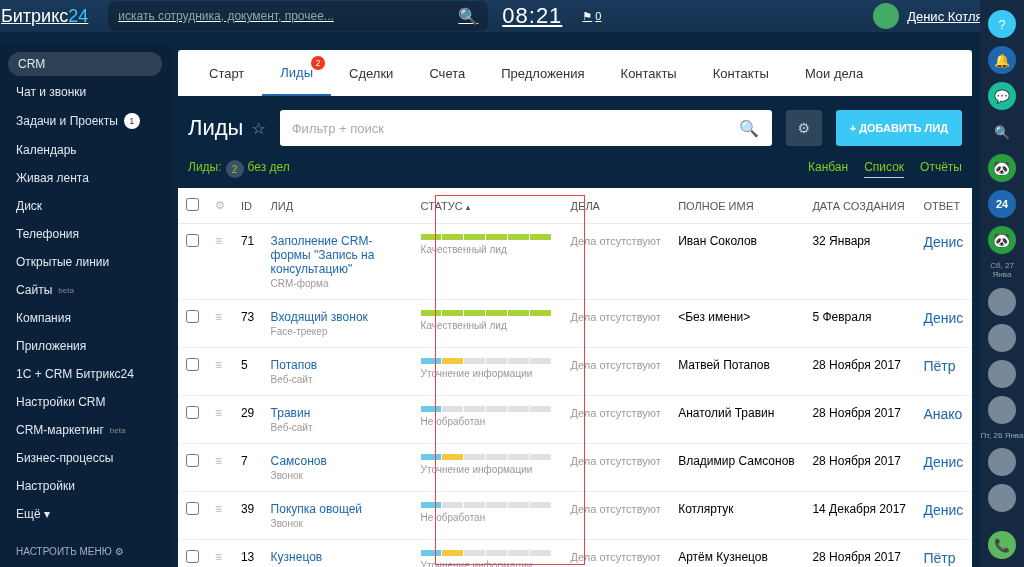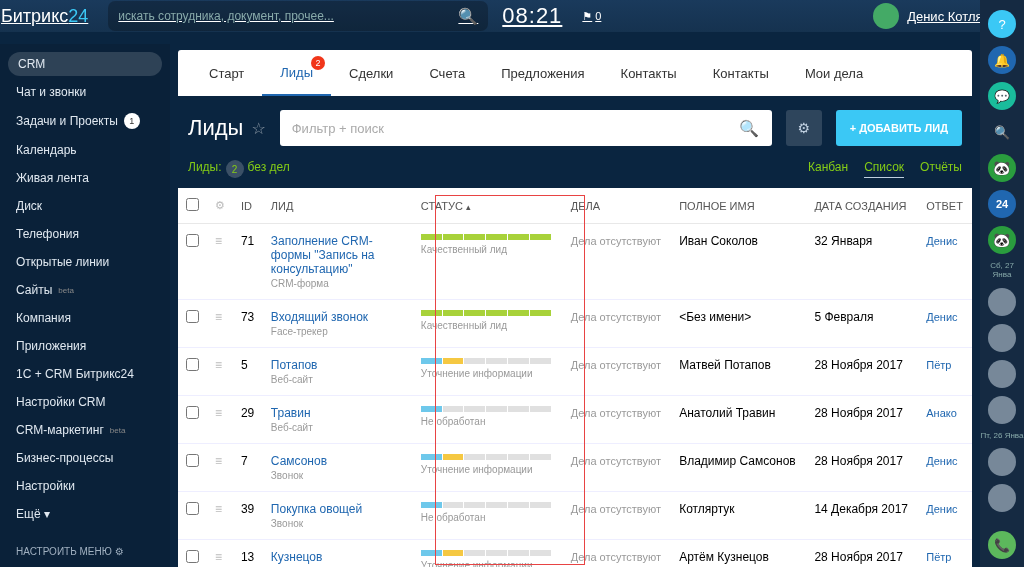--- a/index.html
+++ b/index.html
@@ -64,21 +64,21 @@
 .lead-link { color: #2067b0; cursor: pointer; }
 .lead-sub { color: #999; font-size: 10px; margin-top: 2px; }
 .status-bar { display: flex; height: 6px; width: 130px; gap: 1px; margin-bottom: 4px; }
 .status-seg { flex: 1; background: #e0e0e0; }
 .status-seg.g { background: #a8d23a; }
 .status-seg.b { background: #6ec8eb; }
 .status-seg.y { background: #f5c842; }
 .status-text { color: #999; font-size: 10px; }
 thead th:nth-child(5), tbody td:nth-child(5) { position: relative; }
 .deal-none { color: #999; font-size: 11px; }
-.resp-link { color: #2067b0; cursor: pointer; font-size: 11px; }
+.resp-link { color: #2067b0; cursor: pointer; font-size: 14px; }
 .sort-arrow { font-size: 9px; }
 
 
 .right-rail { position: absolute; right: 0; top: 0; bottom: 0; width: 44px; background: #152a42; display: flex; flex-direction: column; align-items: center; padding-top: 10px; gap: 8px; }
 .rail-icon { width: 28px; height: 28px; border-radius: 50%; display: flex; align-items: center; justify-content: center; color: #fff; font-size: 13px; cursor: pointer; }
 .rail-icon.help { background: #3bc8f5; }
 .rail-icon.bell { background: #2067b0; }
 .rail-icon.green { background: #1abc9c; }
 .rail-icon.search { background: transparent; color: #8aa; }
 .rail-icon.panda { background: #2a9d3e; font-size: 14px; }

